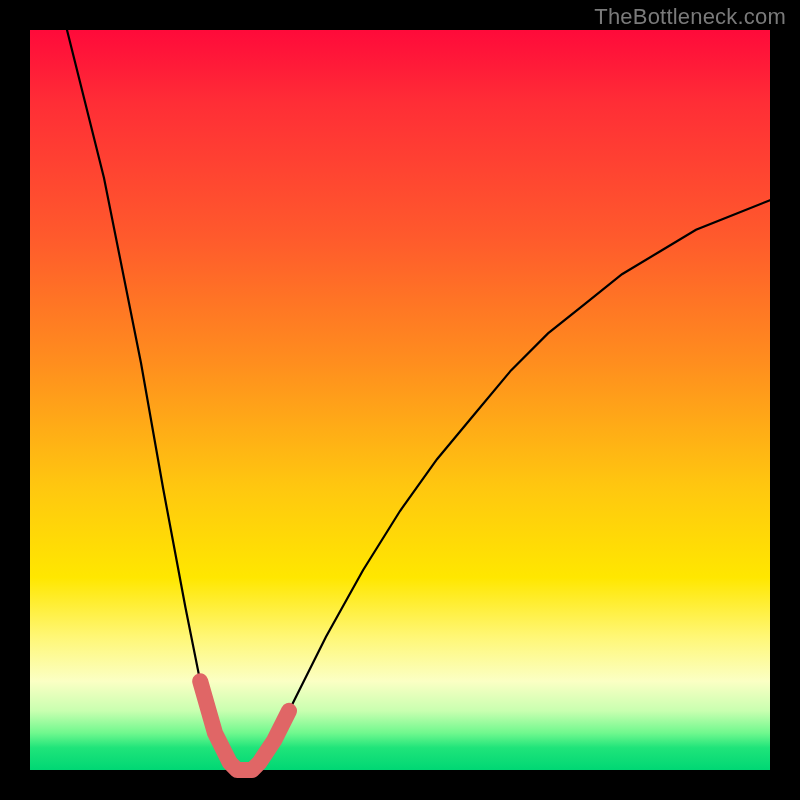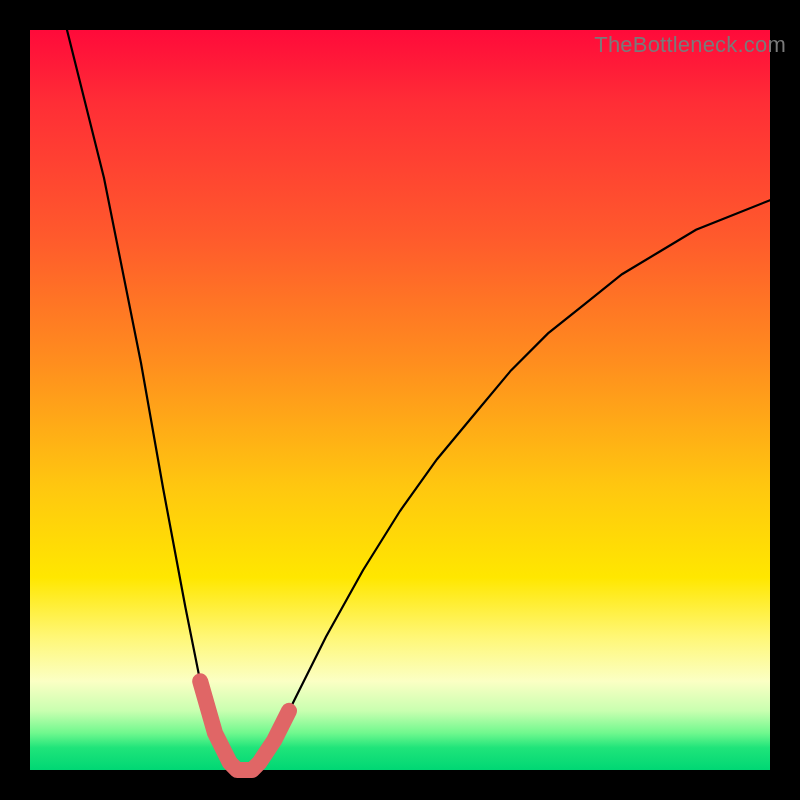--- a/index.html
+++ b/index.html
@@ -41,21 +41,20 @@
   }
   .watermark {
     position: absolute;
     top: 4px;
     right: 14px;
     color: #7a7a7a;
     font-size: 22px;
     font-weight: 500;
     letter-spacing: 0.2px;
     user-select: none;
-    margin-top: 28px;
   }
   svg.curve {
     position: absolute;
     left: 0;
     top: 0;
     width: 740px;
     height: 740px;
     overflow: visible;
   }
 </style>

